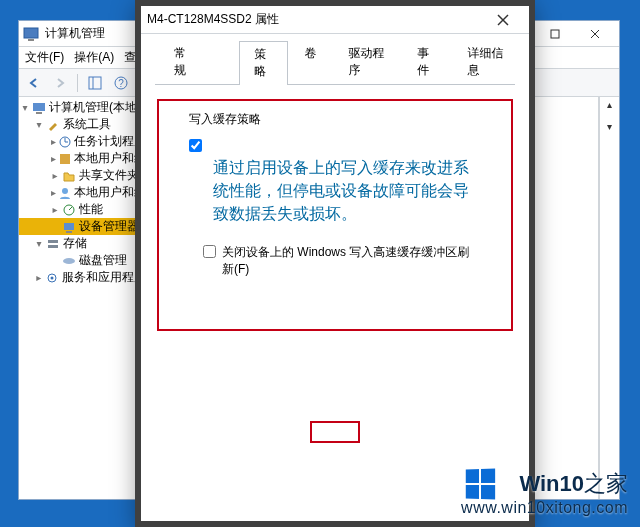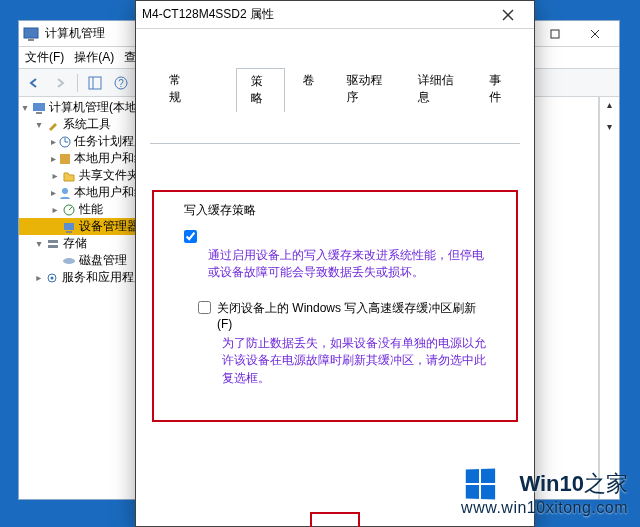--- a/index.html
+++ b/index.html
@@ -121,25 +121,24 @@
   }
 
   
   .props-window {
     position: absolute;
     left: 135px;
     top: 0;
     width: 400px;
     height: 527px;
     background: #fff;
-    border: 1px solid #404040;
+    border: 6px solid #404040;
     box-shadow: 0 5px 22px rgba(0,0,0,0.35);
     display: flex;
     flex-direction: column;
-    gap: 32px;
   }
   .props-titlebar {
     height: 28px;
     background: #fff;
     display: flex;
     align-items: center;
     padding: 0 6px;
     border-bottom: 1px solid #d0d5da;
   }
   .props-titlebar .title { flex: 1; font-size: 12px; }
@@ -193,22 +192,22 @@
     display: flex;
     align-items: flex-start;
     gap: 6px;
     margin-bottom: 4px;
   }
   .chk-row input[type="checkbox"] {
     width: 13px; height: 13px; margin: 1px 0 0 0;
   }
   .chk-label { font-size: 12px; }
   .desc {
-    font-size: 12px;
-    color: #6d28d9;
+    font-size: 16px;
+    color: #0369a1;
     margin: 0 0 18px 24px;
     line-height: 1.45;
   }
   .second-group { margin-left: 14px; }
 
   .props-buttons {
     border: 2px solid #c40015;
     width: 50px;
     height: 22px;
     margin: 0 auto 6px auto;
@@ -454,40 +453,39 @@
           <line x1="11" y1="1" x2="1" y2="11" stroke="#333" stroke-width="1.5"></line>
         </svg>
     </div>
   </div>
 
   <div class="tab-strip">
     <div class="tab">常规</div>
     <div class="tab active">策略</div>
     <div class="tab">卷</div>
     <div class="tab">驱动程序</div>
+    <div class="tab">事件</div>
     <div class="tab">详细信息</div>
-    <div class="tab">事件</div>
   </div>
   <div class="tab-underline"></div>
 
   <div class="props-body">
     <div class="policy-frame">
       <div class="policy-legend">写入缓存策略</div>
 
       <div class="chk-row">
         <input type="checkbox" checked="" style="">
       </div>
       <div class="desc">通过启用设备上的写入缓存来改进系统性能，但停电或设备故障可能会导致数据丢失或损坏。</div>
 
       <div class="second-group">
         <div class="chk-row">
           <input type="checkbox" style="">
           <label class="chk-label">关闭设备上的 Windows 写入高速缓存缓冲区刷新(F)</label>
         </div>
-        <div class="desc">为了防止数据丢失，如果设备没有单独的电源以允许该设备在电源故障时刷新其缓冲区，请勿选中此复选框。</div>
       </div>
     </div>
 
     <div class="props-buttons"></div>
   </div>
 </div>
 
 <div class="watermark">
   <div class="logo">
     <div class="win-logo">

